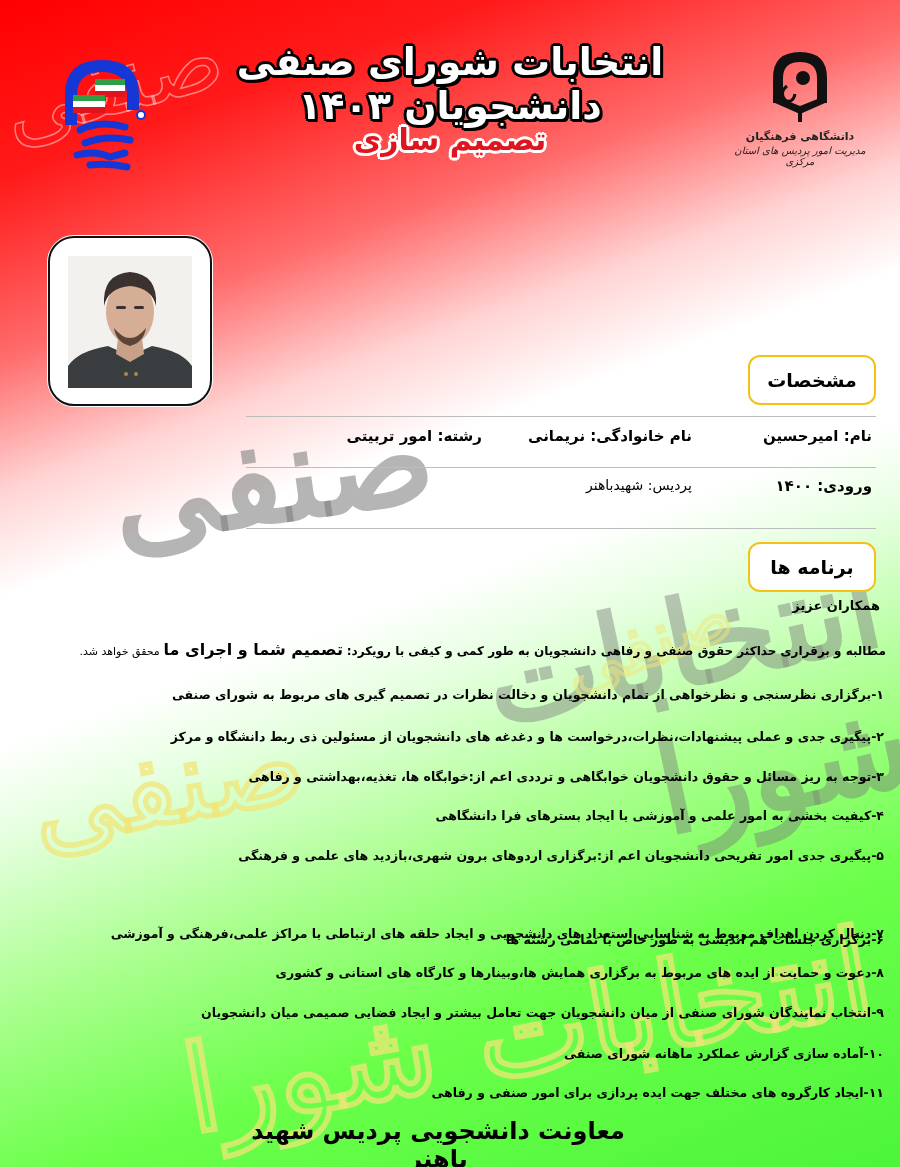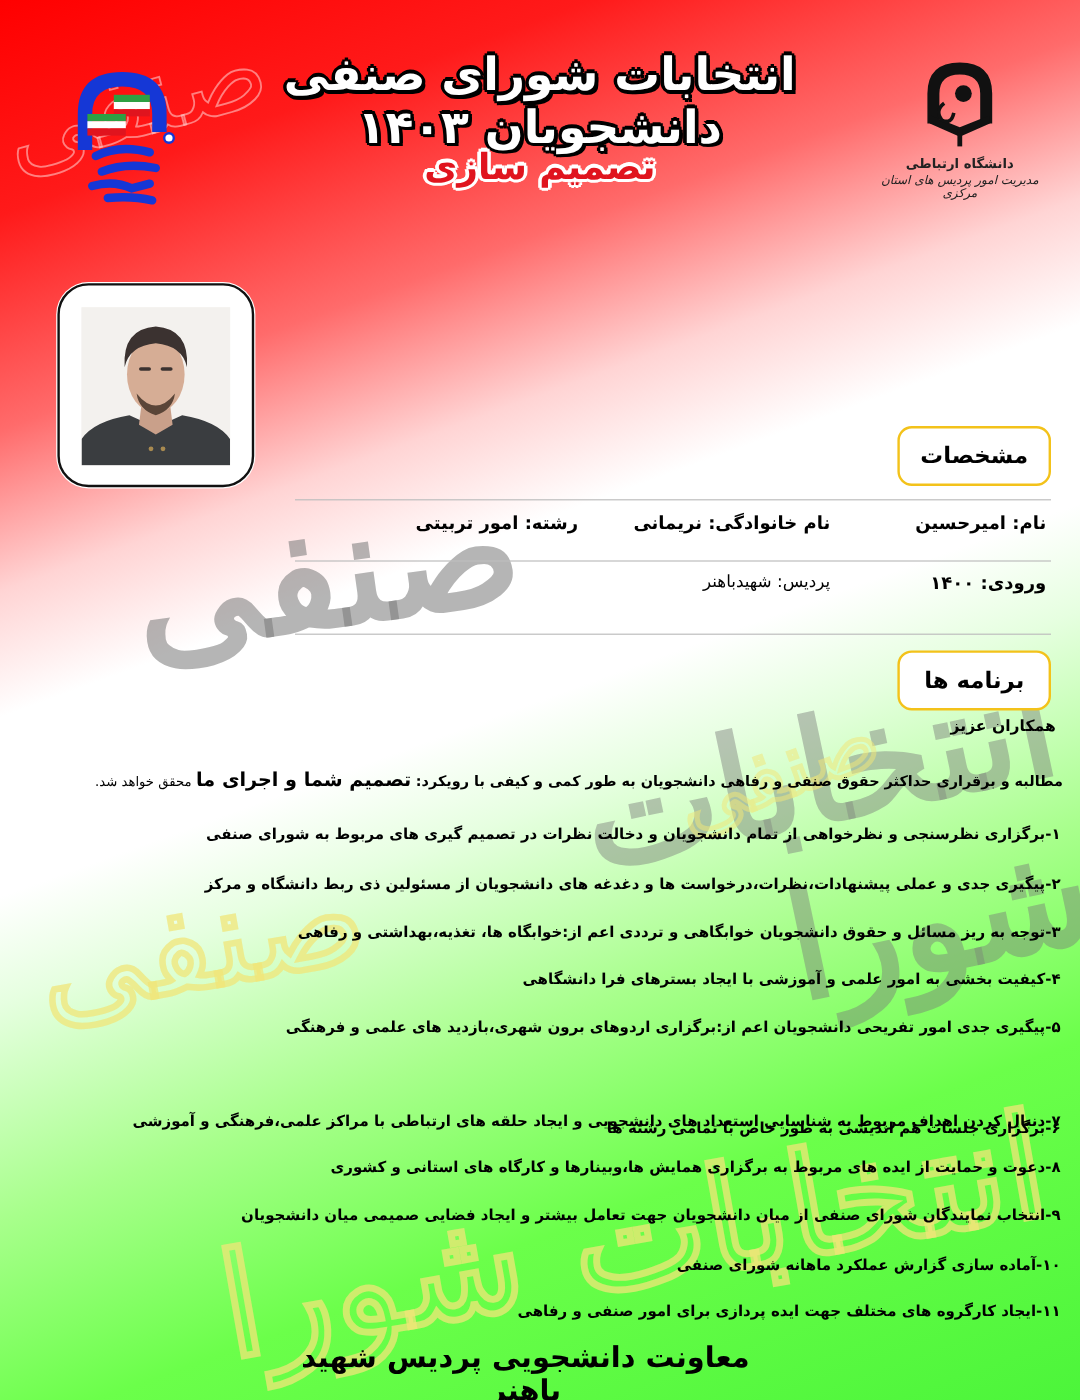--- a/index.html
+++ b/index.html
@@ -91,21 +91,21 @@
 </div>
 
 <div class="uni-logo">
   <svg width="70" height="80" viewBox="0 0 70 80">
     <path d="M8 55 L8 30 Q8 4 35 4 Q62 4 62 30 L62 55 L52 55 L52 30 Q52 14 35 14 Q18 14 18 30 L18 55 Z" fill="#111"></path>
     <circle cx="38" cy="30" r="7" fill="#111"></circle>
     <path d="M10 55 L35 66 L60 55 L60 48 L35 58 L10 48 Z" fill="#111"></path>
     <path d="M22 38 Q14 44 20 52 Q28 56 30 46" stroke="#111" stroke-width="3" fill="none"></path>
     <rect x="33" y="60" width="4" height="14" fill="#111"></rect>
   </svg>
-  <div class="uni-name">دانشگاه ارتباطی</div>
+  <div class="uni-name">دانشگاهی فرهنگیان</div>
   <div class="uni-dept">مدیریت امور پردیس های استان مرکزی</div>
 </div>
 
 <div class="photo-frame">
   <div class="photo">
     <svg width="124" height="132" viewBox="0 0 124 132">
       <rect width="124" height="132" fill="#f3f1ee"></rect>
       <path d="M0 132 L0 110 Q10 95 40 90 L62 100 L84 90 Q114 95 124 110 L124 132 Z" fill="#3a3d40"></path>
       <path d="M50 82 L74 82 L76 98 L62 106 L48 98 Z" fill="#c9a08a"></path>
       <ellipse cx="62" cy="56" rx="24" ry="32" fill="#d6ad95"></ellipse>

